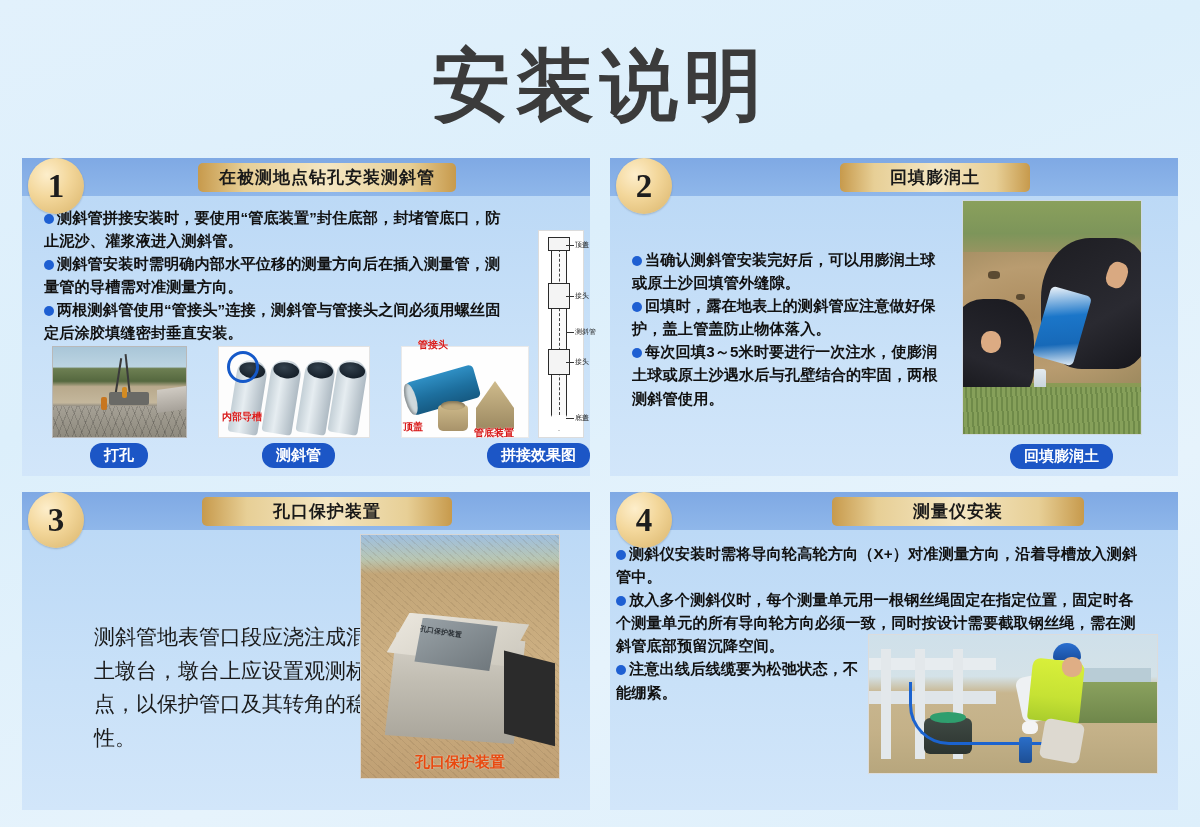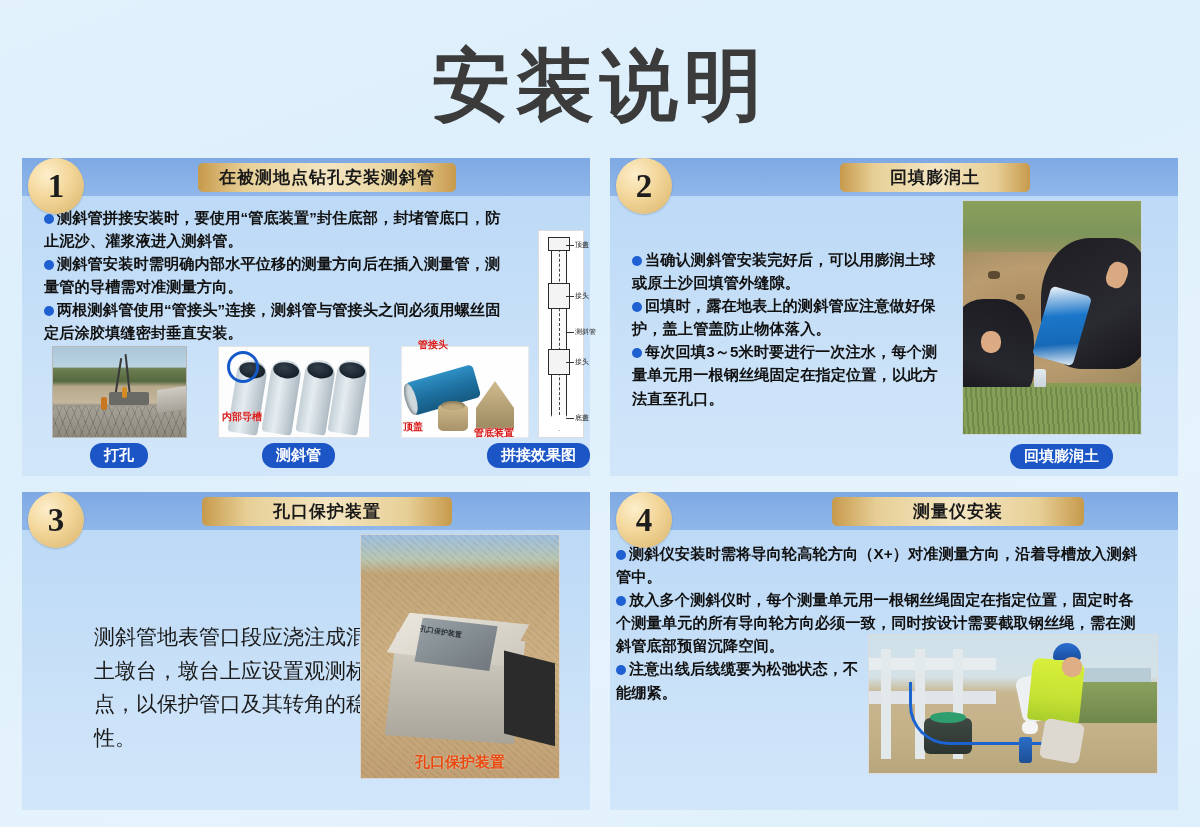--- a/index.html
+++ b/index.html
@@ -489,21 +489,21 @@
   <div class="panel">
     <div class="panel-top"></div>
     <div class="panel-inner"></div>
 
     <div class="badge">2</div>
     <div class="banner b2">回填膨润土</div>
 
     <div class="body-text" style="left:22px; top:90px; width:318px;">
       <div class="bullet-line">当确认测斜管安装完好后，可以用膨润土球或原土沙回填管外缝隙。</div>
       <div class="bullet-line">回填时，露在地表上的测斜管应注意做好保护，盖上管盖防止物体落入。</div>
-      <div class="bullet-line">每次回填3～5米时要进行一次注水，每个测量单元用一根钢丝绳固定在指定位置，以此方法直至孔口。</div>
+      <div class="bullet-line">每次回填3～5米时要进行一次注水，使膨润土球或原土沙遇水后与孔壁结合的牢固，两根测斜管使用。</div>
     </div>
 
     <div class="photo ph-bent">
       <div class="soil"></div>
       <div class="clod c1"></div>
       <div class="clod c2"></div>
       <div class="clod c3"></div>
       <div class="clod c4"></div>
       <div class="pA"></div>
       <div class="pB"></div>

